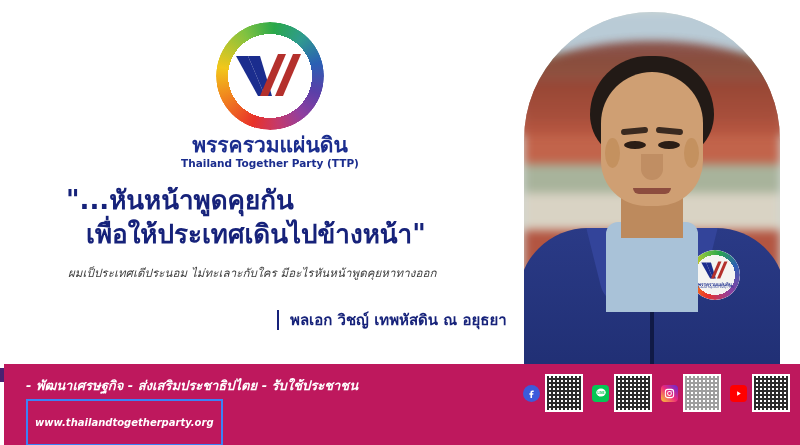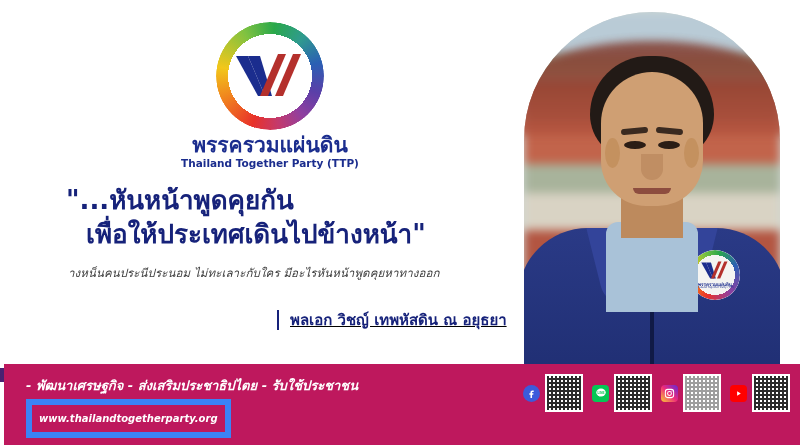--- a/index.html
+++ b/index.html
@@ -104,21 +104,20 @@
   }
   .speaker-rule {
     width: 2px;
     background: #16227a;
     flex: 0 0 auto;
   }
   .speaker-text {
     display: flex;
     flex-direction: column;
     justify-content: flex-start;
-    text-decoration: underline;
   }
   .speaker-name {
     font-size: 15px;
     font-weight: bold;
     color: #16227a;
     line-height: 1.35;
     white-space: nowrap;
   }
   .speaker-role {
     font-size: 10px;
@@ -339,22 +338,22 @@
     font-size: 13px;
     font-weight: bold;
     font-style: italic;
     color: #ffffff;
     white-space: nowrap;
   }
   .footer-url {
     position: absolute;
     left: 22px;
     top: 35px;
-    padding: 8px 7px;
-    border: 6px solid #3b82f6;
+    padding: 16px 7px;
+    border: 2px solid #3b82f6;
     font-size: 10px;
     font-style: italic;
     font-weight: bold;
     color: #ffffff;
     white-space: nowrap;
   }
   .socials {
     position: absolute;
     right: 14px;
     top: 10px;
@@ -415,21 +414,21 @@
         <polygon points="41,46 59,4 67,4 49,46" fill="#b4302c"></polygon>
       </svg>
     </div>
     <div class="logo-name-th">พรรครวมแผ่นดิน</div>
     <div class="logo-name-en">Thailand Together Party (TTP)</div>
   </div>
 
   <div class="quote">
     <div class="quote-line">"...หันหน้าพูดคุยกัน</div>
     <div class="quote-line indent">เพื่อให้ประเทศเดินไปข้างหน้า"</div>
-    <div class="quote-sub">างหน็นคนประนีประนอม ไม่ทะเลาะกับใคร มีอะไรหันหน้าพูดคุยหาทางออก</div>
+    <div class="quote-sub">ผมเป็ประเทศเดีประนอม ไม่ทะเลาะกับใคร มีอะไรหันหน้าพูดคุยหาทางออก</div>
   </div>
 
   <div class="speaker">
     <div class="speaker-rule"></div>
     <div class="speaker-text">
       <div class="speaker-name">พลเอก วิชญ์ เทพหัสดิน ณ อยุธยา</div>
     </div>
   </div>
 
   <div class="portrait">

